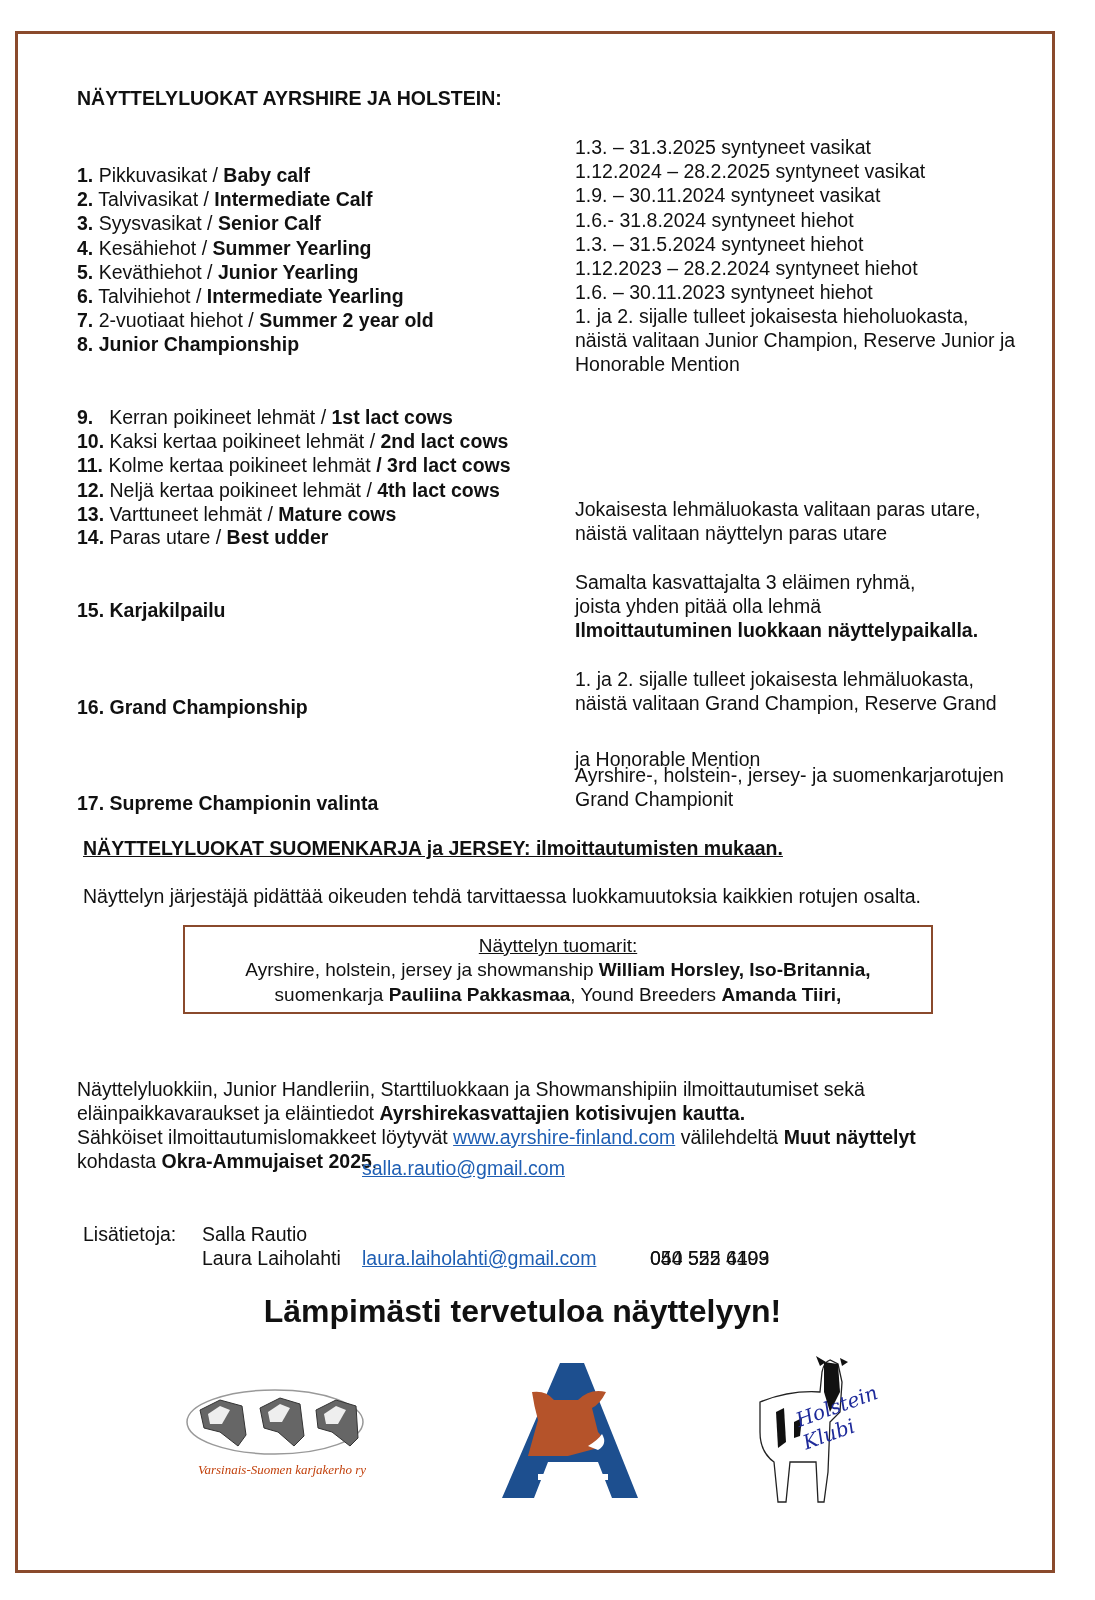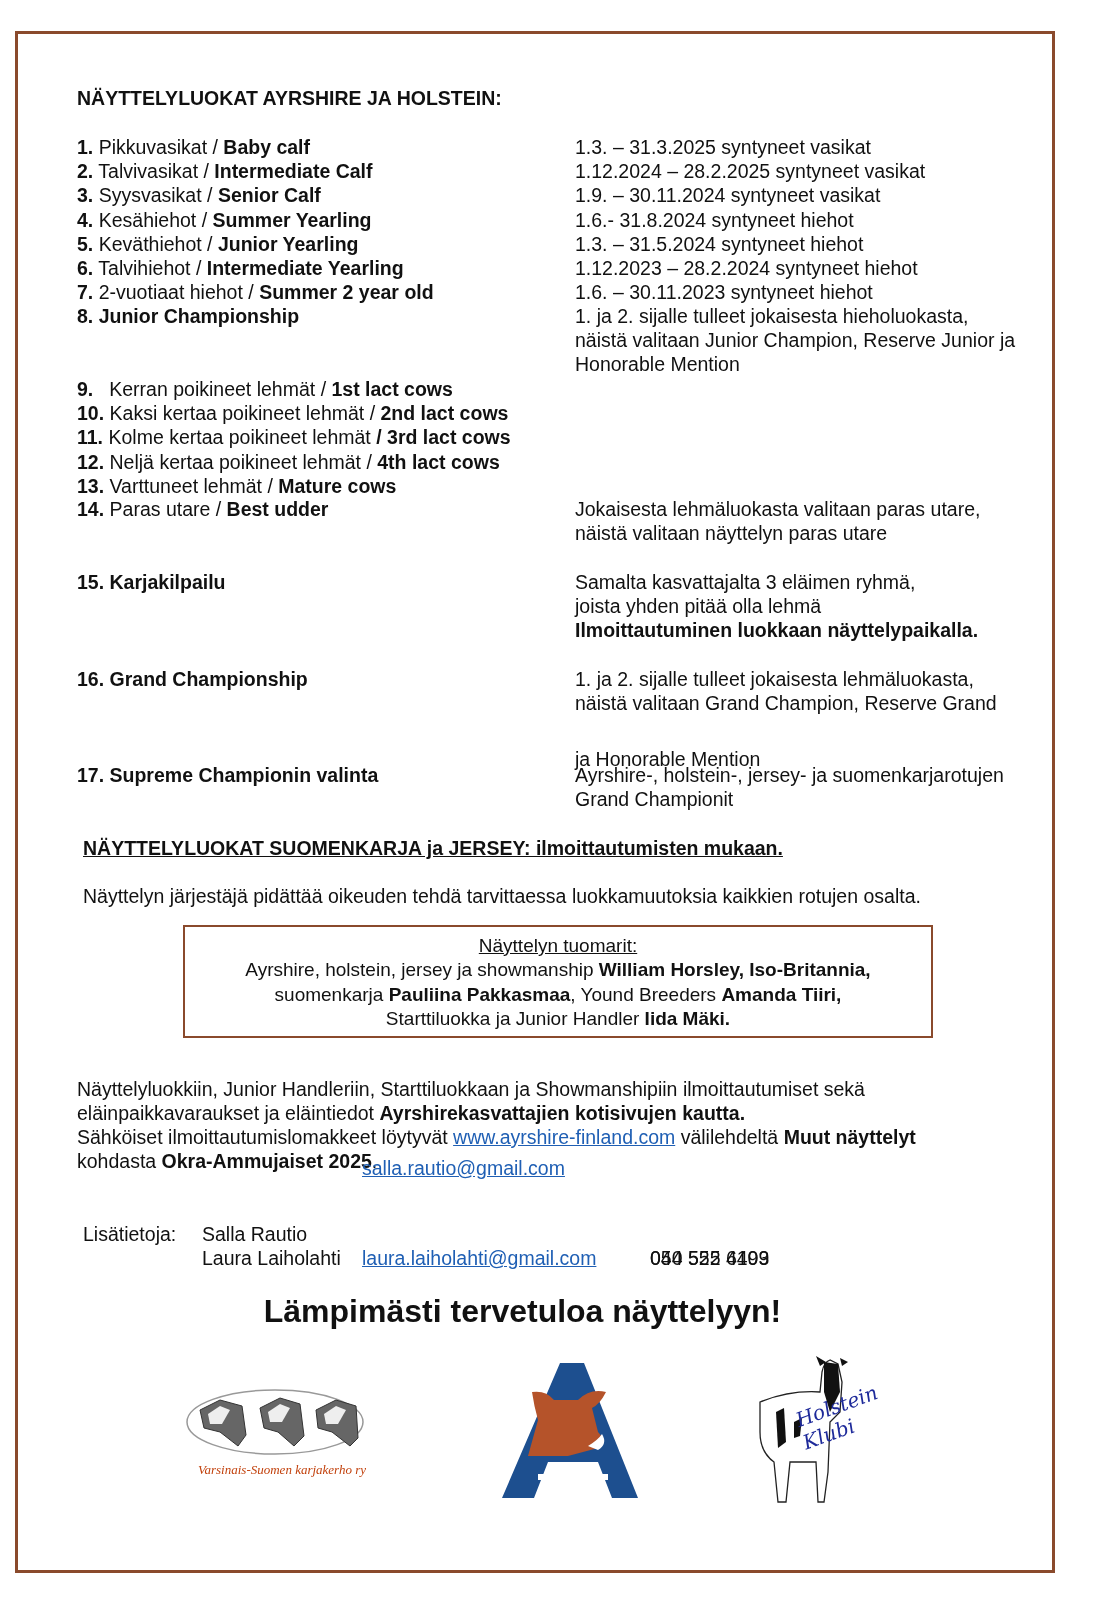--- a/index.html
+++ b/index.html
@@ -3,26 +3,26 @@
 <meta charset="utf-8">
 <style>
   html, body { margin: 0; padding: 0; background: #ffffff; }
   body { width: 1095px; height: 1600px; position: relative; overflow: hidden;
          font-family: "Liberation Sans", sans-serif; color: #111; }
   .frame { position: absolute; left: 15px; top: 31px; width: 1040px; height: 1542px;
            border: 3px solid #8a4a2c; box-sizing: border-box; }
   .abs { position: absolute; white-space: nowrap; }
   .b { font-weight: bold; }
   .title { left: 77px; top: 87px; font-size: 19.5px; font-weight: bold; }
-  .col-left { left: 77px; }
+  .col-left { left: 77px; margin-top: 28px; }
   .col-right { left: 575px; }
   .row { position: absolute; white-space: nowrap; font-size: 19.5px; line-height: 24.2px; }
   .num { font-weight: bold; }
   .gap9 { display: inline-block; width: 16px; }
-  .judges { position: absolute; left: 183px; top: 925px; width: 750px; height: 113px;
+  .judges { position: absolute; left: 183px; top: 925px; width: 750px; height: 89px;
             border: 2px solid #8a4a2c; box-sizing: border-box; text-align: center;
             font-size: 19px; line-height: 24.3px; padding-top: 7px; }
   .judges .hdr { text-decoration: underline; }
   a.link { color: #1f5fb4; text-decoration: underline; }
   .welcome { position: absolute; left: 0; width: 1095px; top: 1293px; text-align: center;
              font-size: 32px; font-weight: bold; left: -25px; }
   .logo { position: absolute; }
 </style>
 </head>
 <body>
@@ -82,21 +82,20 @@
 <div class="row col-right" style="top:763px;">Ayrshire-, holstein-, jersey- ja suomenkarjarotujen</div>
 <div class="row col-right" style="top:787px;">Grand Championit</div>
 
 <div class="row b" style="left:83px; top:836px;text-decoration:underline;">NÄYTTELYLUOKAT SUOMENKARJA ja JERSEY: ilmoittautumisten mukaan.</div>
 <div class="row" style="left:83px; top:884px;">Näyttelyn järjestäjä pidättää oikeuden tehdä tarvittaessa luokkamuutoksia kaikkien rotujen osalta.</div>
 
 <div class="judges">
   <div class="hdr">Näyttelyn tuomarit:</div>
   <div><span>Ayrshire, holstein, jersey ja showmanship </span><b>William Horsley, Iso-Britannia,</b></div>
   <div><span>suomenkarja </span><b>Pauliina Pakkasmaa</b><span>, Yound Breeders </span><b>Amanda Tiiri,</b></div>
-  <div><span>Starttiluokka ja Junior Handler </span><b>Iida Mäki.</b></div>
 </div>
 
 <div class="row" style="left:77px; top:1077px;">Näyttelyluokkiin, Junior Handleriin, Starttiluokkaan ja Showmanshipiin ilmoittautumiset sekä</div>
 <div class="row" style="left:77px; top:1101px;"><span>eläinpaikkavaraukset ja eläintiedot </span><b>Ayrshirekasvattajien kotisivujen kautta.</b></div>
 <div class="row" style="left:77px; top:1125px;"><span>Sähköiset ilmoittautumislomakkeet löytyvät  </span><a class="link" href="#">www.ayrshire-finland.com</a><span> välilehdeltä </span><b>Muut näyttelyt</b></div>
 <div class="row" style="left:77px; top:1149px;"><span>kohdasta </span><b>Okra-Ammujaiset 2025</b><span>.</span></div>
 
 <div class="row" style="left:83px; top:1222px;">Lisätietoja:</div>
 <div class="row" style="left:202px; top:1222px;">Salla Rautio</div>
 <a class="row link" href="#" style="left:362px; top:1156px;">salla.rautio@gmail.com</a>

